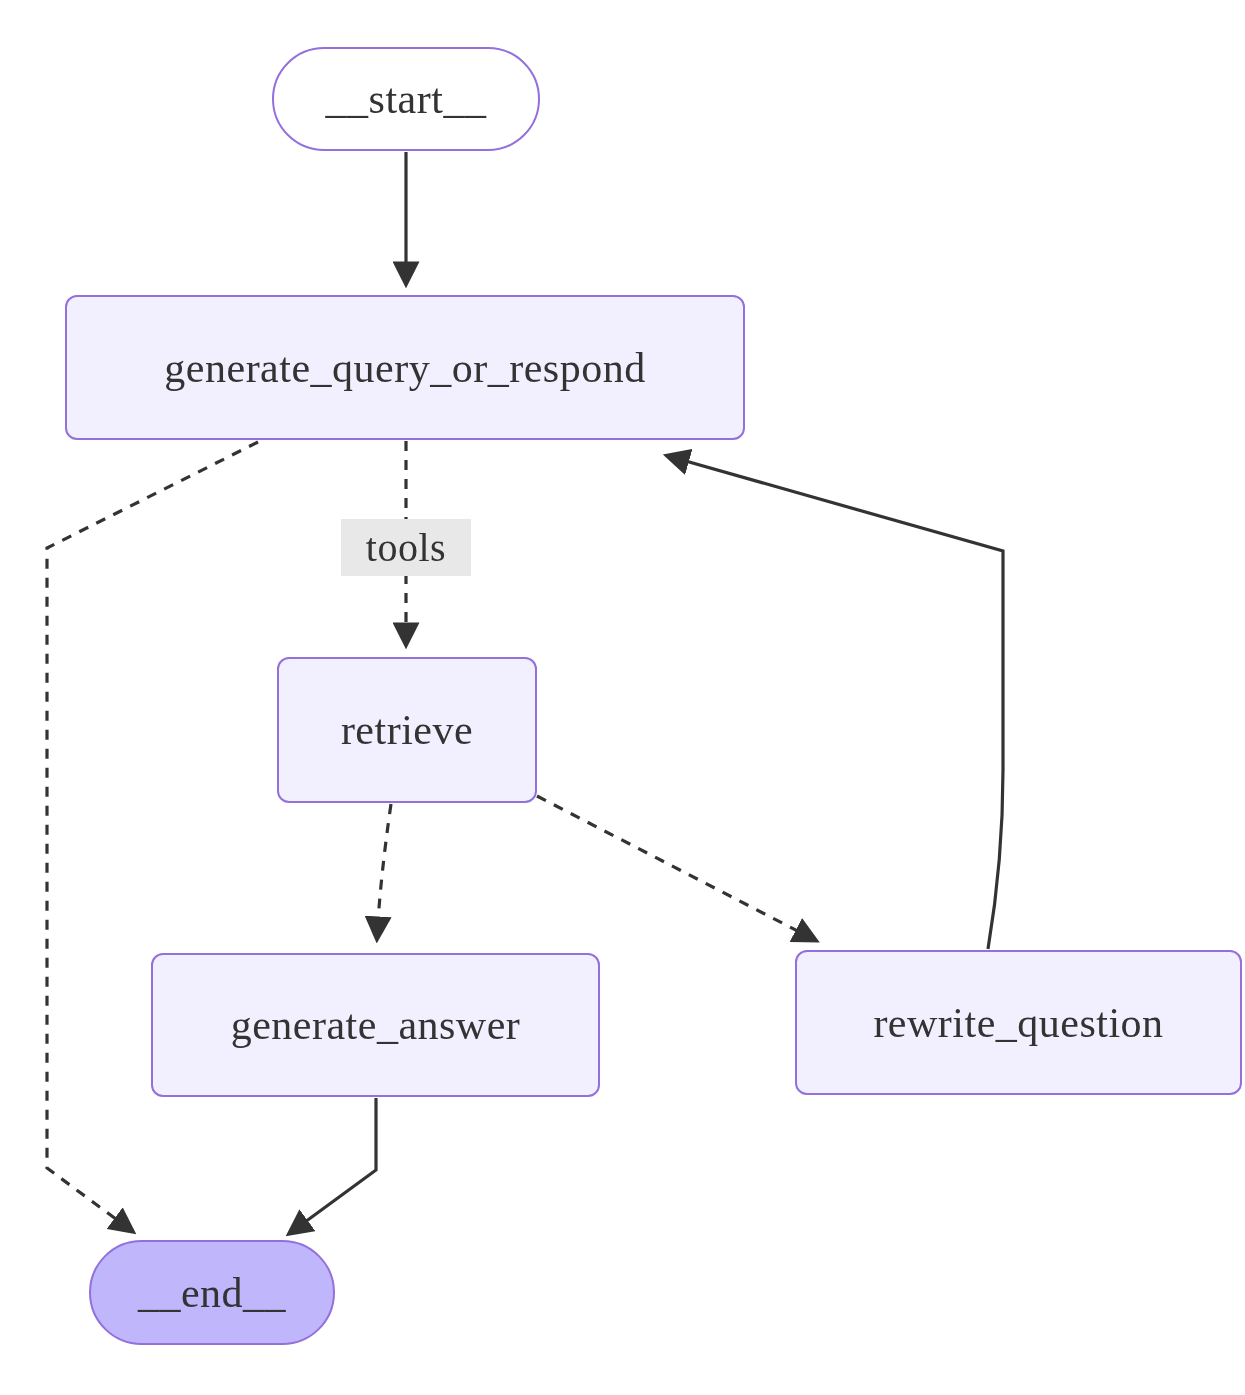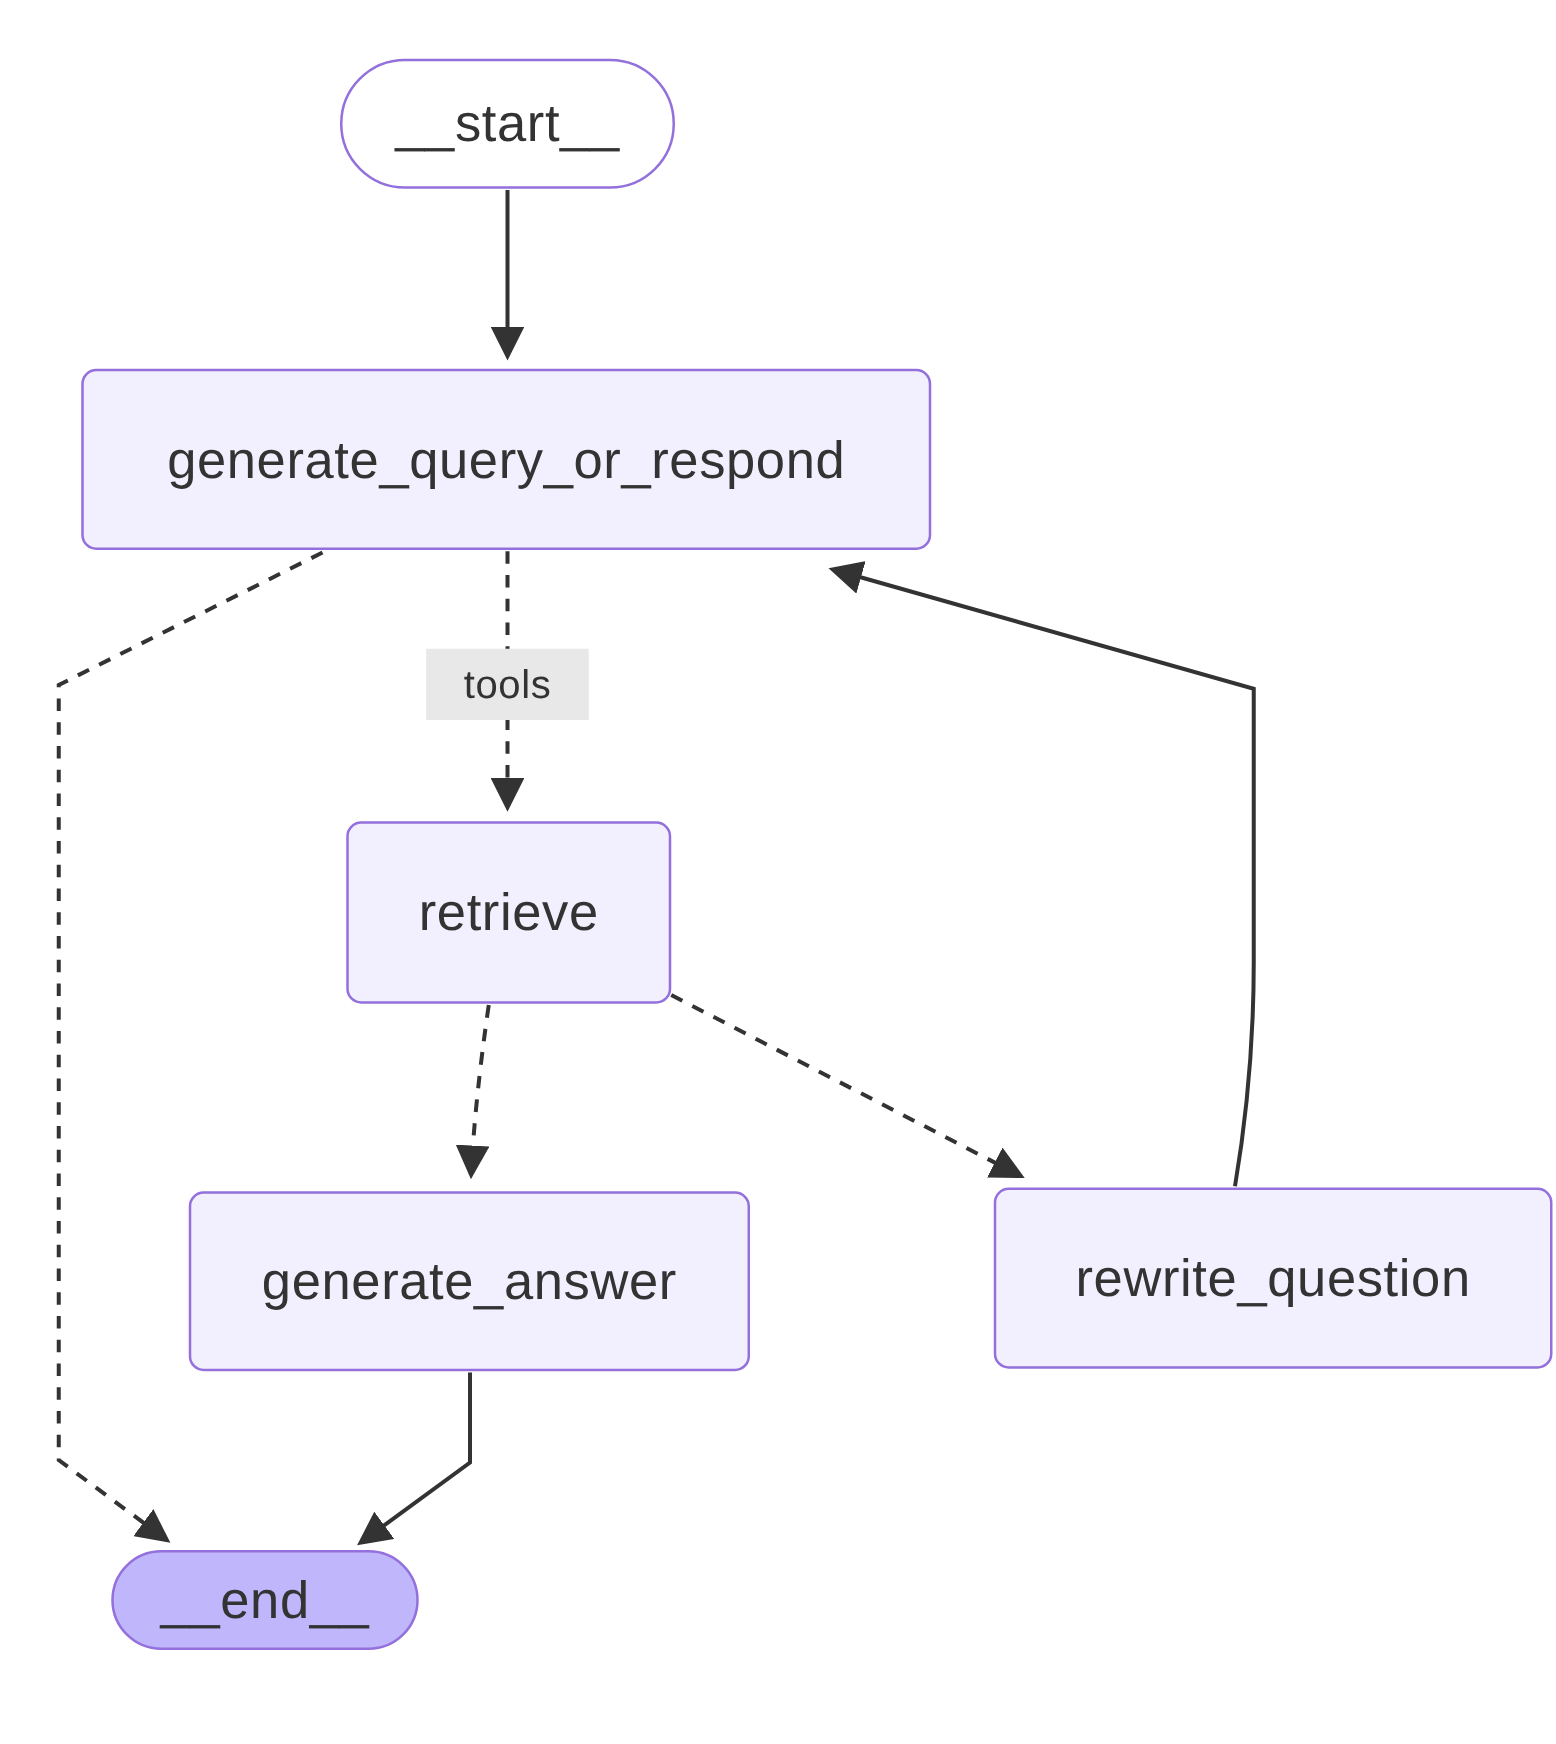--- a/index.html
+++ b/index.html
@@ -16,20 +16,21 @@
   body {
     font-family: "Liberation Sans", "DejaVu Sans", sans-serif;
     color: var(--text);
   }
   .canvas {
     position: relative;
     width: 1245px;
     height: 1395px;
     background: #ffffff;
     overflow: hidden;
+    font-family: Liberation Serif, serif;
   }
   svg.edges {
     position: absolute;
     inset: 0;
     width: 1245px;
     height: 1395px;
     z-index: 1;
   }
   .edge-path {
     fill: none;
@@ -57,35 +58,35 @@
   }
   .node.stadium { border-radius: 999px; }
   .node.start { background: var(--start-fill); }
   .node.end { background: var(--end-fill); }
 
   .node-start   { left: 272px; top: 47px;  width: 268px; height: 104px; }
   .node-gqor    { left: 65px;  top: 295px; width: 680px; height: 145px; text-align: center; }
   .node-retrieve{ left: 277px; top: 657px; width: 260px; height: 146px; }
   .node-ganswer { left: 151px; top: 953px; width: 449px; height: 144px; }
   .node-rquestion{ left: 749px; top: 950px; width: 447px; height: 145px; margin-left: 46px; }
-  .node-end     { left: 89px;  top: 1240px; width: 246px; height: 80px; text-align: right; }
+  .node-end     { left: 89px;  top: 1240px; width: 246px; height: 105px; text-align: right; }
 
   .edge-label {
     position: absolute;
     z-index: 3;
     left: 341px;
     top: 519px;
     width: 130px;
     height: 57px;
     display: flex;
     align-items: center;
     justify-content: center;
     background: var(--edge-label-bg);
     color: var(--text);
-    font-size: 32px;
+    font-size: 40px;
     letter-spacing: 0.5px;
   }
 </style>
 </head>
 <body>
 
 <div class="canvas">
 
   <svg class="edges" viewBox="0 0 1245 1395" xmlns="http://www.w3.org/2000/svg">
     <defs>

